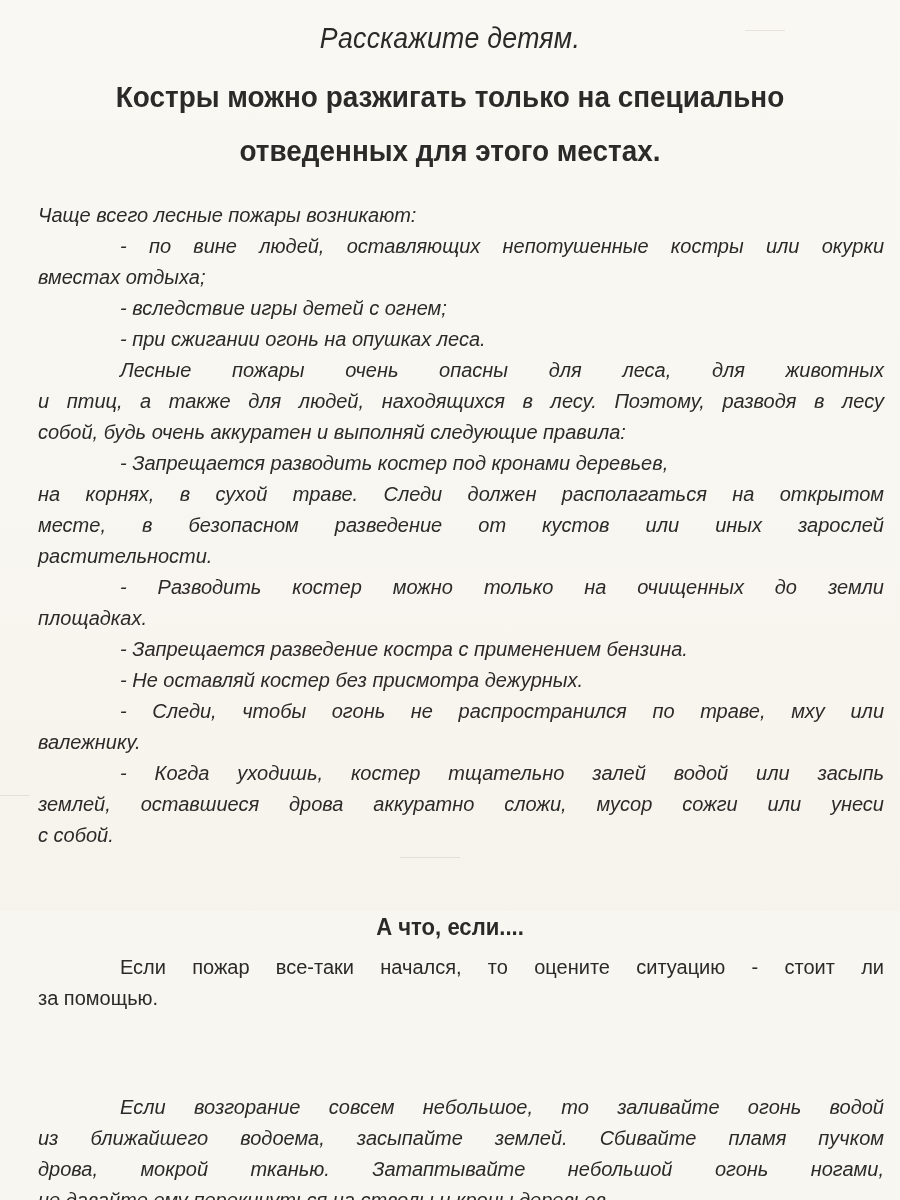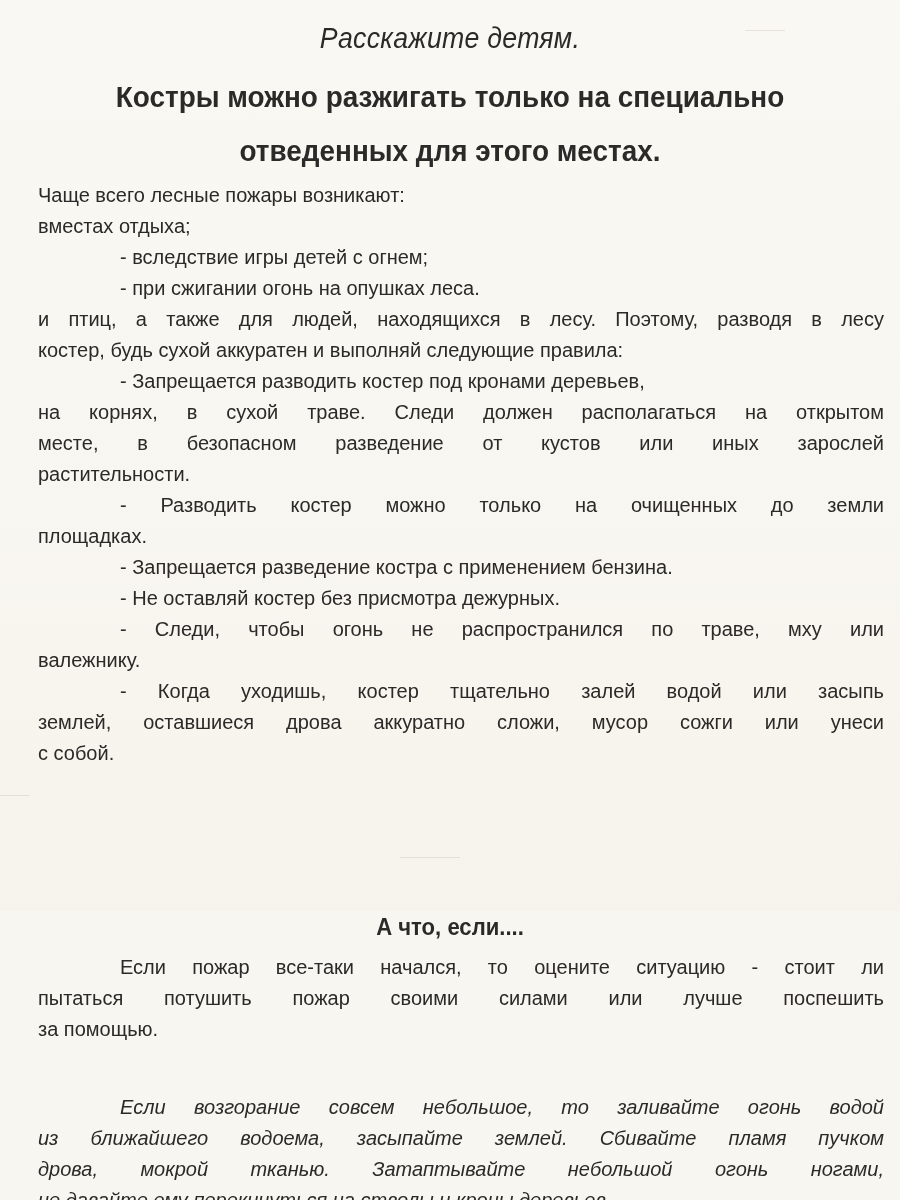--- a/index.html
+++ b/index.html
@@ -83,29 +83,31 @@
 
 <div class="page">
 
   <div class="subtitle">Расскажите детям.</div>
 
   <div class="title">
     <div>Костры можно разжигать только на специально</div>
     <div>отведенных для этого местах.</div>
   </div>
 
-  <div class="body-text" style="top:180px;">
+  <div class="body-text" style="top:200px;font-style:italic;">
     <span class="line">Чаще всего лесные пожары возникают:</span>
 
+    <span class="line justify indent">- по вине людей, оставляющих непотушенные костры или окурки</span>
     <span class="line">вместах отдыха;</span>
     <span class="line indent">- вследствие игры детей с огнем;</span>
     <span class="line indent">- при сжигании огонь на опушках леса.</span>
 
+    <span class="line justify indent">Лесные пожары очень опасны для леса, для животных</span>
     <span class="line justify">и птиц, а также для людей, находящихся в лесу. Поэтому, разводя в лесу</span>
-    <span class="line">костер, будь сухой аккуратен и выполняй следующие правила:</span>
+    <span class="line">собой, будь очень аккуратен и выполняй следующие правила:</span>
 
     <span class="line indent">- Запрещается разводить костер под кронами деревьев,</span>
     <span class="line justify">на корнях, в сухой траве. Следи должен располагаться на открытом</span>
     <span class="line justify">месте, в безопасном разведение от кустов или иных зарослей</span>
     <span class="line">растительности.</span>
 
     <span class="line justify indent">- Разводить костер можно только на очищенных до земли</span>
     <span class="line">площадках.</span>
 
     <span class="line indent">- Запрещается разведение костра с применением бензина.</span>
@@ -116,21 +118,20 @@
 
     <span class="line justify indent">- Когда уходишь, костер тщательно залей водой или засыпь</span>
     <span class="line justify">землей, оставшиеся дрова аккуратно сложи, мусор сожги или унеси</span>
     <span class="line">с собой.</span>
   </div>
 
   <div class="section-heading">А что, если....</div>
 
   <div class="body-text" style="top:952px;">
     <span class="line justify indent">Если пожар все-таки начался, то оцените ситуацию - стоит ли</span>
-    <span class="line justify">пытаться потушить пожар своими силами или лучше поспешить</span>
     <span class="line">за помощью.</span>
   </div>
 
   <div class="body-text" style="top:1092px;font-style:italic;">
     <span class="line justify indent">Если возгорание совсем небольшое, то заливайте огонь водой</span>
     <span class="line justify">из ближайшего водоема, засыпайте землей. Сбивайте пламя пучком</span>
     <span class="line justify">дрова, мокрой тканью. Затаптывайте небольшой огонь ногами,</span>
     <span class="line">не давайте ему перекинуться на стволы и кроны деревьев.</span>
   </div>
 

